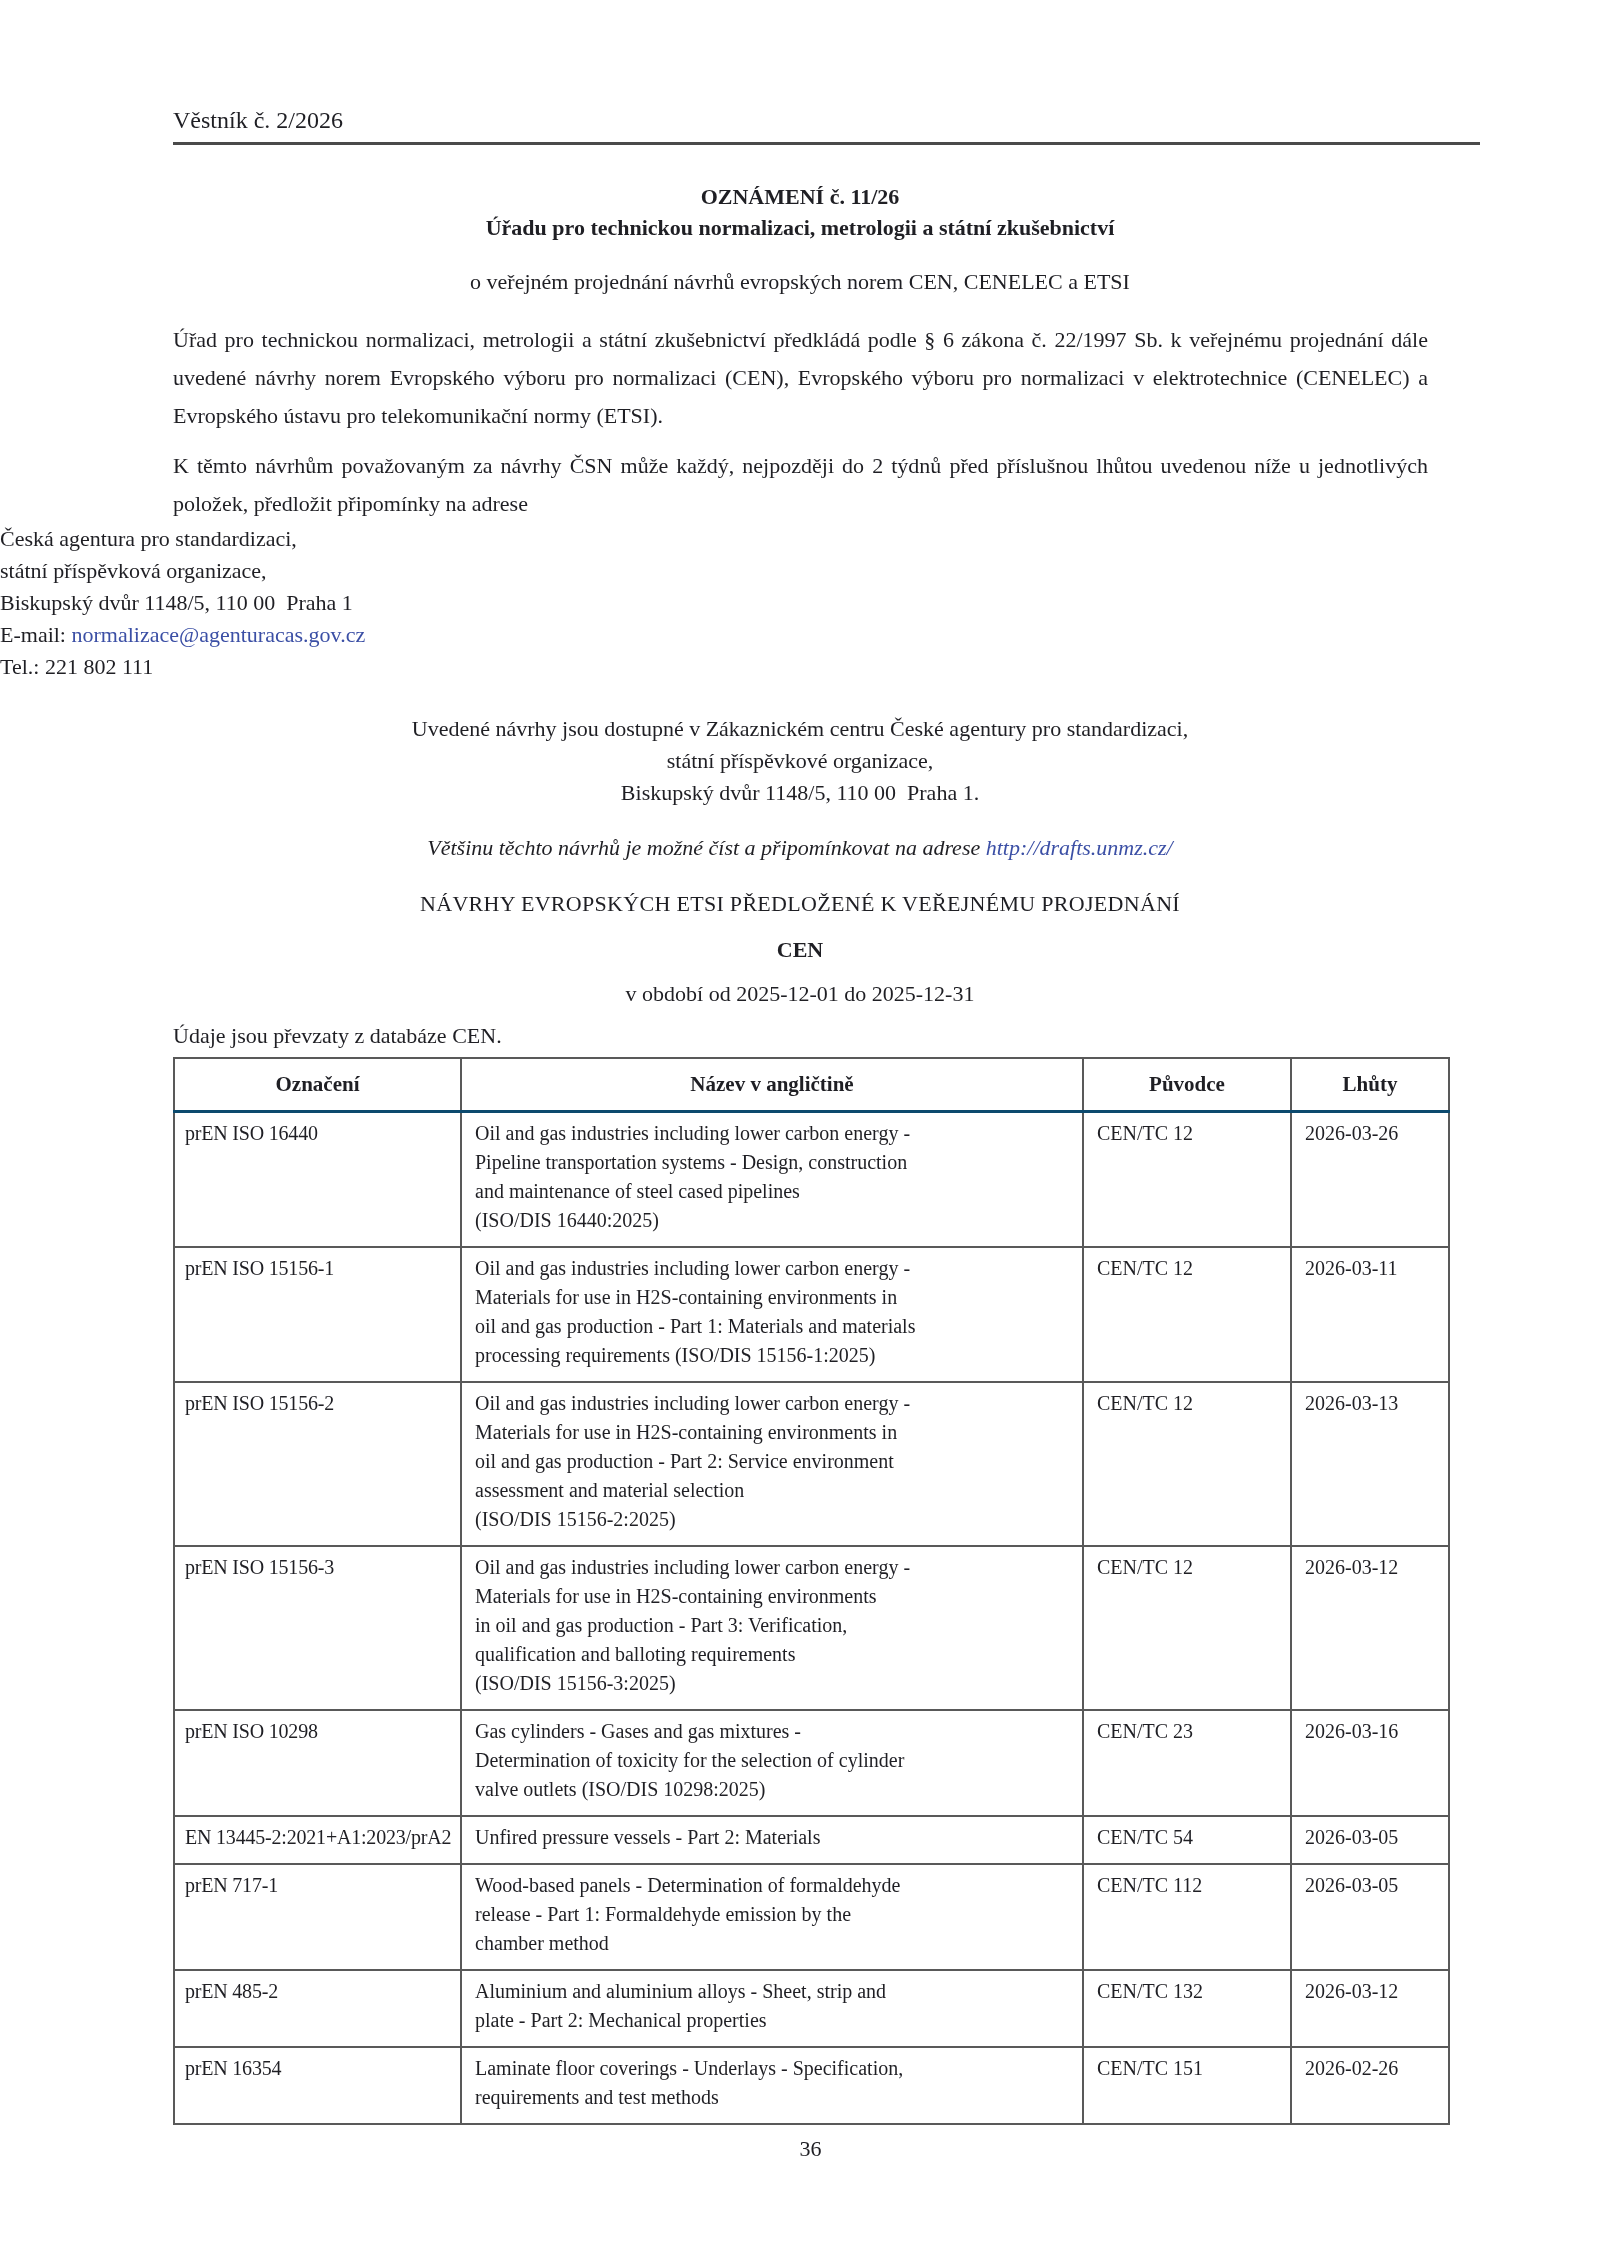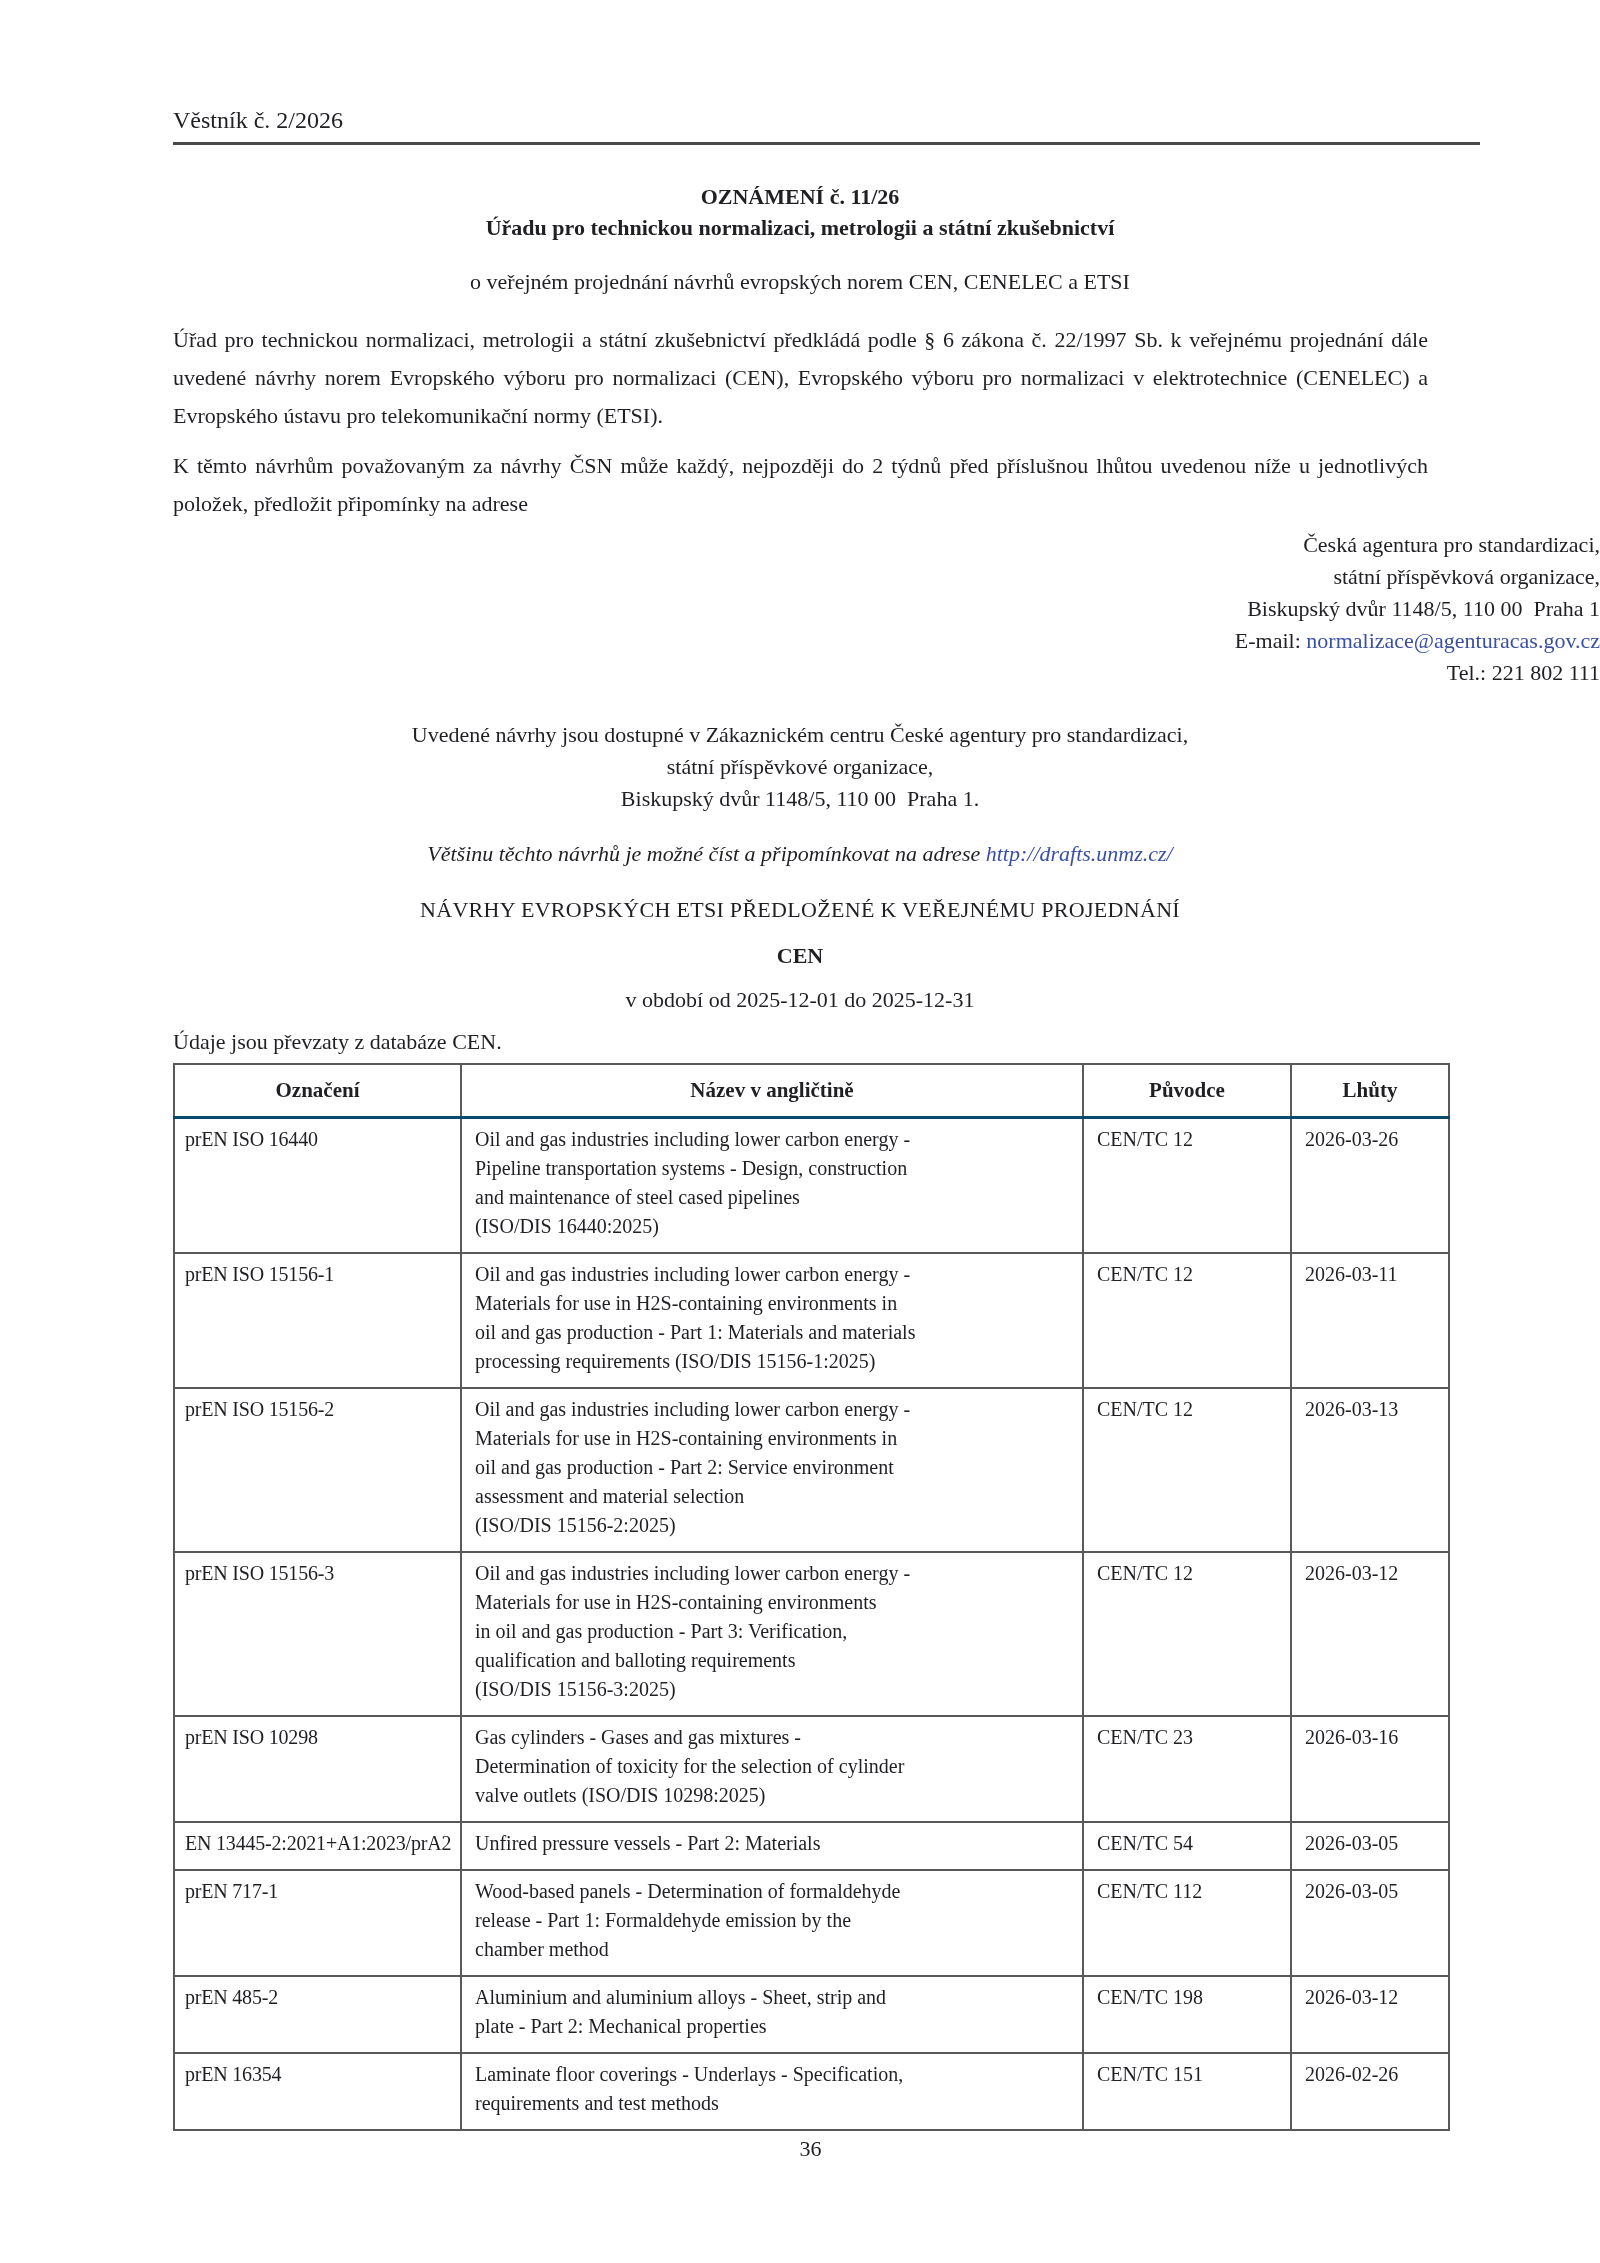--- a/index.html
+++ b/index.html
@@ -32,24 +32,23 @@
   .title-line { font-size: 22px; font-weight: bold; line-height: 31px; }
   .subtitle { margin-top: 26px; font-size: 22px; }
   .paragraph {
     margin: 26px 172px 0 173px;
     font-size: 22px;
     line-height: 38px;
     text-align: justify;
   }
   .paragraph.second { margin-top: 12px; }
   .address-block {
-    margin-top: 6px;
     font-size: 22px;
     line-height: 32px;
-    text-align: right;
+    text-align: left;
   }
   .availability-block {
     margin-top: 30px;
     font-size: 22px;
     line-height: 32px;
     text-align: center;
   }
   .online-line {
     margin-top: 26px;
     font-size: 22px;
@@ -233,21 +232,21 @@
         <td class="cell-name">Wood-based panels - Determination of formaldehyde
 release - Part 1: Formaldehyde emission by the
 chamber method</td>
         <td class="cell-originator">CEN/TC 112</td>
         <td class="cell-deadline">2026-03-05</td>
       </tr>
       <tr>
         <td class="cell-designation">prEN 485-2</td>
         <td class="cell-name">Aluminium and aluminium alloys - Sheet, strip and
 plate - Part 2: Mechanical properties</td>
-        <td class="cell-originator">CEN/TC 198</td>
+        <td class="cell-originator">CEN/TC 132</td>
         <td class="cell-deadline">2026-03-12</td>
       </tr>
       <tr>
         <td class="cell-designation">prEN 16354</td>
         <td class="cell-name">Laminate floor coverings - Underlays - Specification,
 requirements and test methods</td>
         <td class="cell-originator">CEN/TC 151</td>
         <td class="cell-deadline">2026-02-26</td>
       </tr>
     </tbody>

